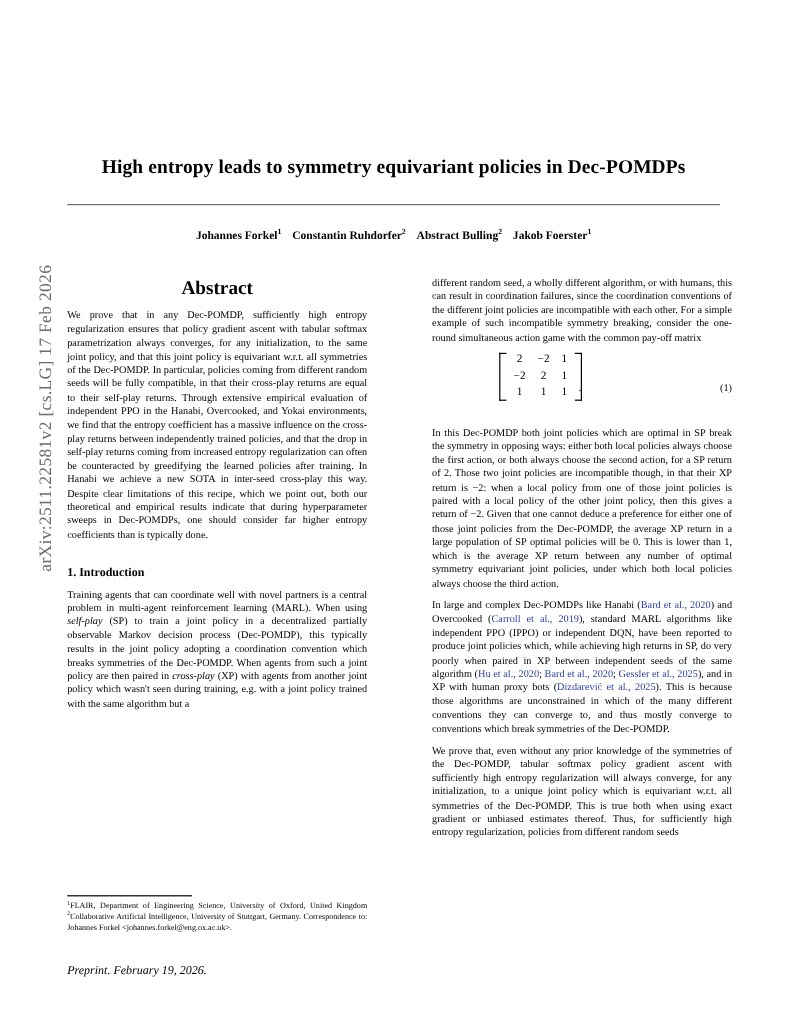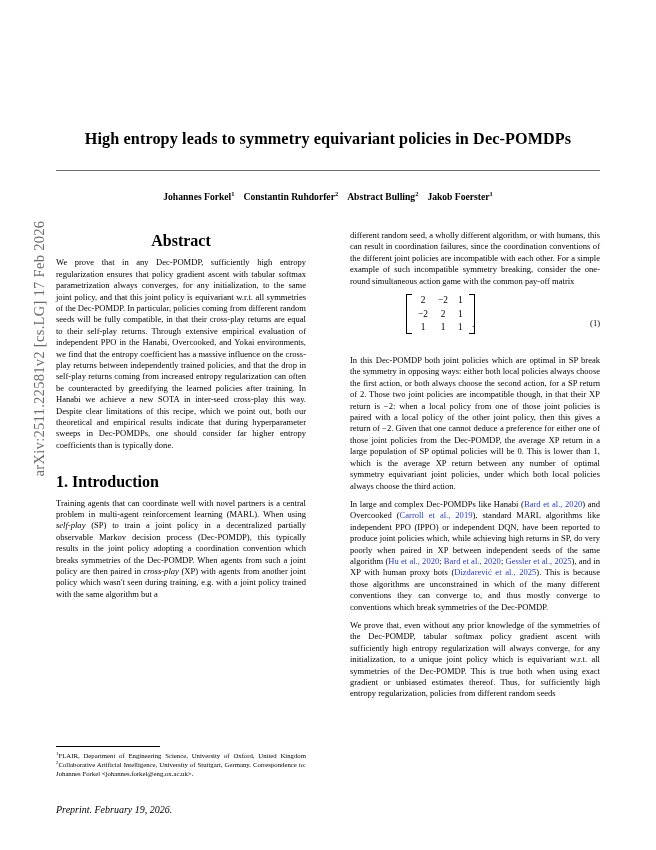--- a/index.html
+++ b/index.html
@@ -82,24 +82,24 @@
     position: absolute;
     top: 186px;
     width: 250px;
     font-size: 8.55px;
     line-height: 1.335;
     text-align: justify;
     text-justify: inter-word;
     hyphens: manual;
   }
   .col-left  { left: 0px; }
-  .col-right { left: 294px; font-family: Liberation Serif, serif; }
+  .col-right { left: 304px; font-family: Liberation Serif, serif; }
 
   .sec-head {
-    font-size: 16px;
+    font-size: 10px;
     font-weight: bold;
     text-align: left;
     margin: 0 0 5px 0;
   }
   .abs-head {
     font-size: 16px;
     font-weight: bold;
     text-align: center;
     margin: 0 0 6px 0;
   }

